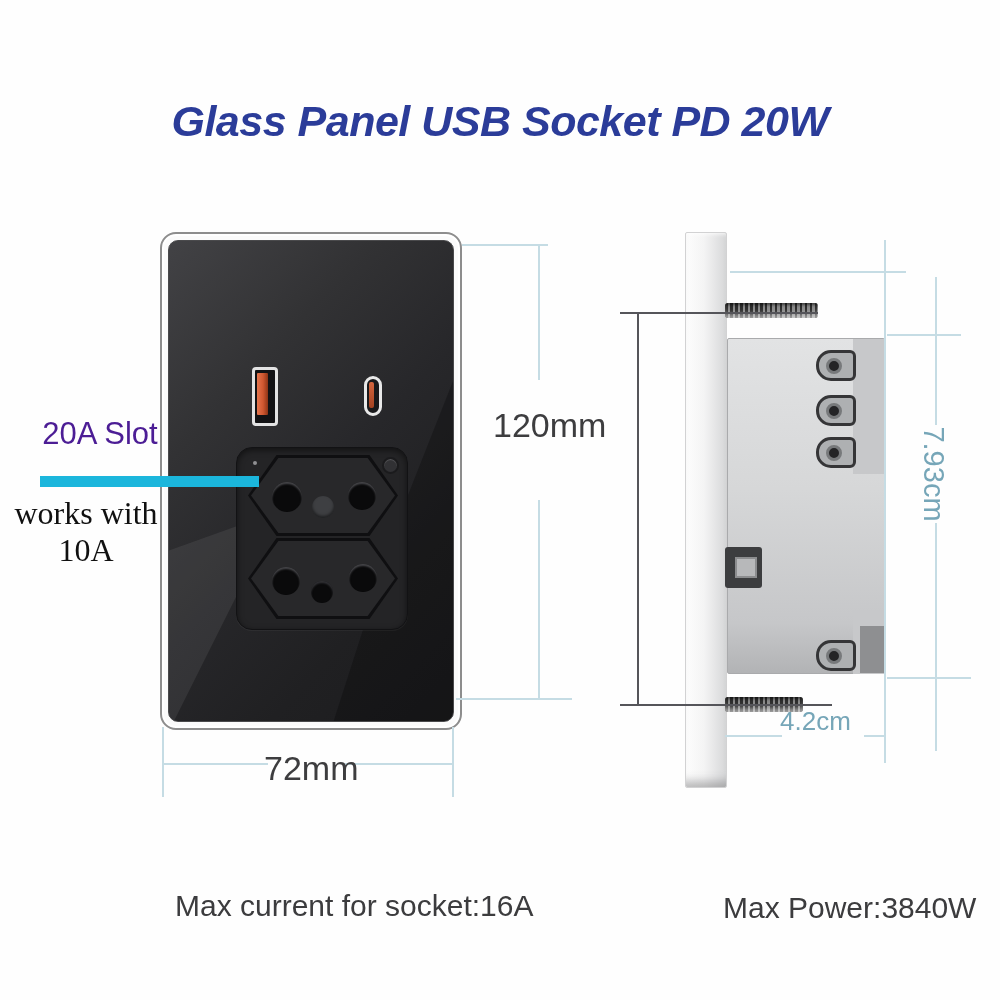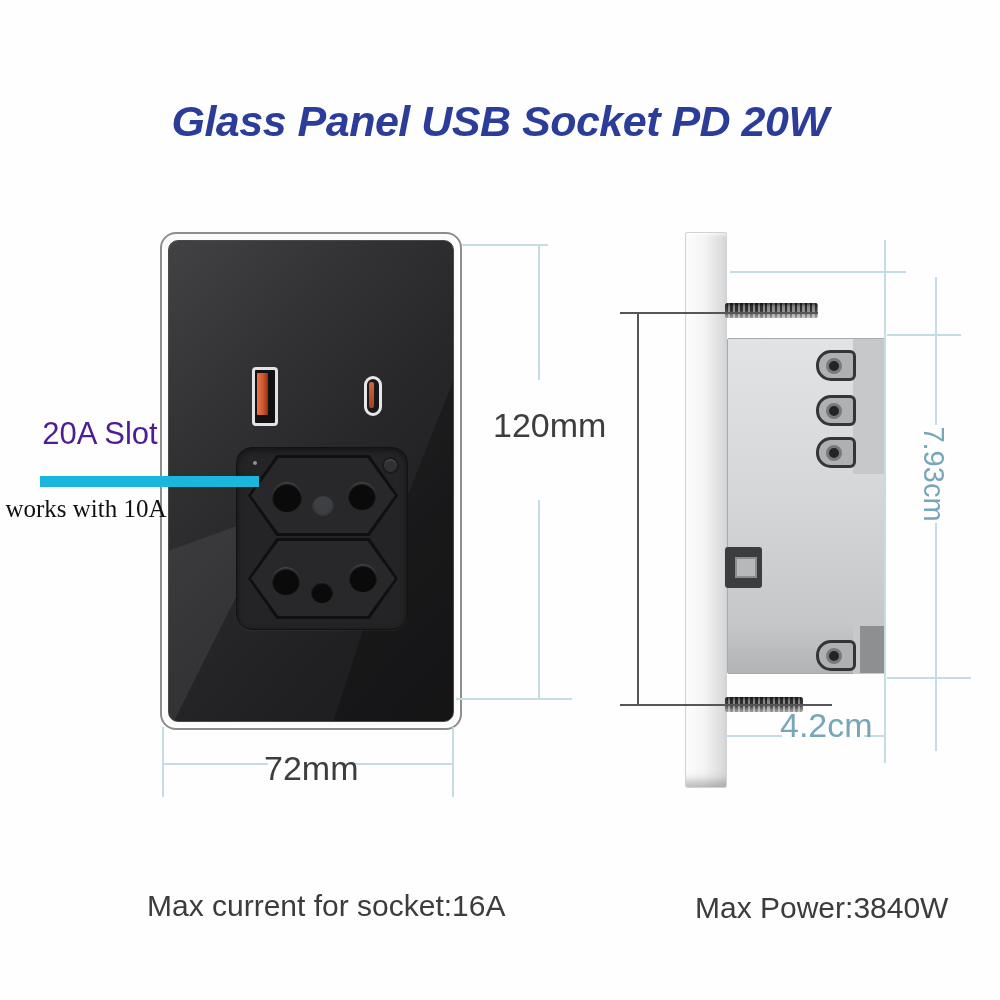--- a/index.html
+++ b/index.html
@@ -84,29 +84,29 @@
   
   #callout-arrow{left:40px;top:476px;width:219px;height:11px;background:var(--accent_cyan);}
   #slot-label{
     left:30px;top:416px;width:140px;text-align:center;
     font-family:Liberation Sans, sans-serif;
     font-size:31px;color:#4c1d95;
   }
   #slot-sublabel{
     left:2px;top:495px;width:168px;text-align:center;
     font-family:"Liberation Serif","DejaVu Serif",serif;
-    font-size:25px;color:#101010;
+    font-size:32px;color:#101010;
   }
 
   
   .dim-light{background:var(--dim_line_light);}
   .dim-dark{background:#55555a;}
   .hline{height:2px;} .vline{width:2px;}
   .dim-label{color:var(--dim_text_dark);font-size:34px;}
-  .dim-label-teal{color:var(--dim_text_teal);font-size:34px;}
+  .dim-label-teal{color:var(--dim_text_teal);font-size:26px;}
 
   
   #side-plate{
     left:685px;top:232px;width:42px;height:556px;border-radius:2px;
     background:linear-gradient(90deg,#fdfdfd 0%,#f4f4f4 45%,#e7e7e8 70%,#d6d7d8 100%);
     box-shadow:inset 0 -14px 10px -8px rgba(120,120,122,0.5),inset 0 4px 4px -3px rgba(255,255,255,0.9);
     border:1px solid #d2d2d3;box-sizing:border-box;
   }
   #side-body{
     left:727px;top:338px;width:158px;height:336px;border-radius:2px;
@@ -142,21 +142,21 @@
   }
   #screw-distance-value{font-size:33px;}
   #screw-distance-text{font-size:30px;margin-top:2px;}
   #side-height-label{
     left:885px;top:459px;width:100px;height:30px;text-align:center;
     transform:rotate(90deg);font-size:29px;
   }
   #side-depth-label{left:780px;top:706px;}
 
   
-  .footer-caption{font-size:30px;color:#3c3c3e;}
+  .footer-caption{font-size:30px;color:#3c3c3e;margin-left:28px;}
   #footer-current{left:147px;top:889px;}
   #footer-power{left:695px;top:891px;text-align:center;}
 </style>
 </head>
 <body>
 
 <div id="stage">
 
   <div id="title" class="abs">Glass Panel USB Socket PD 20W</div>
 

